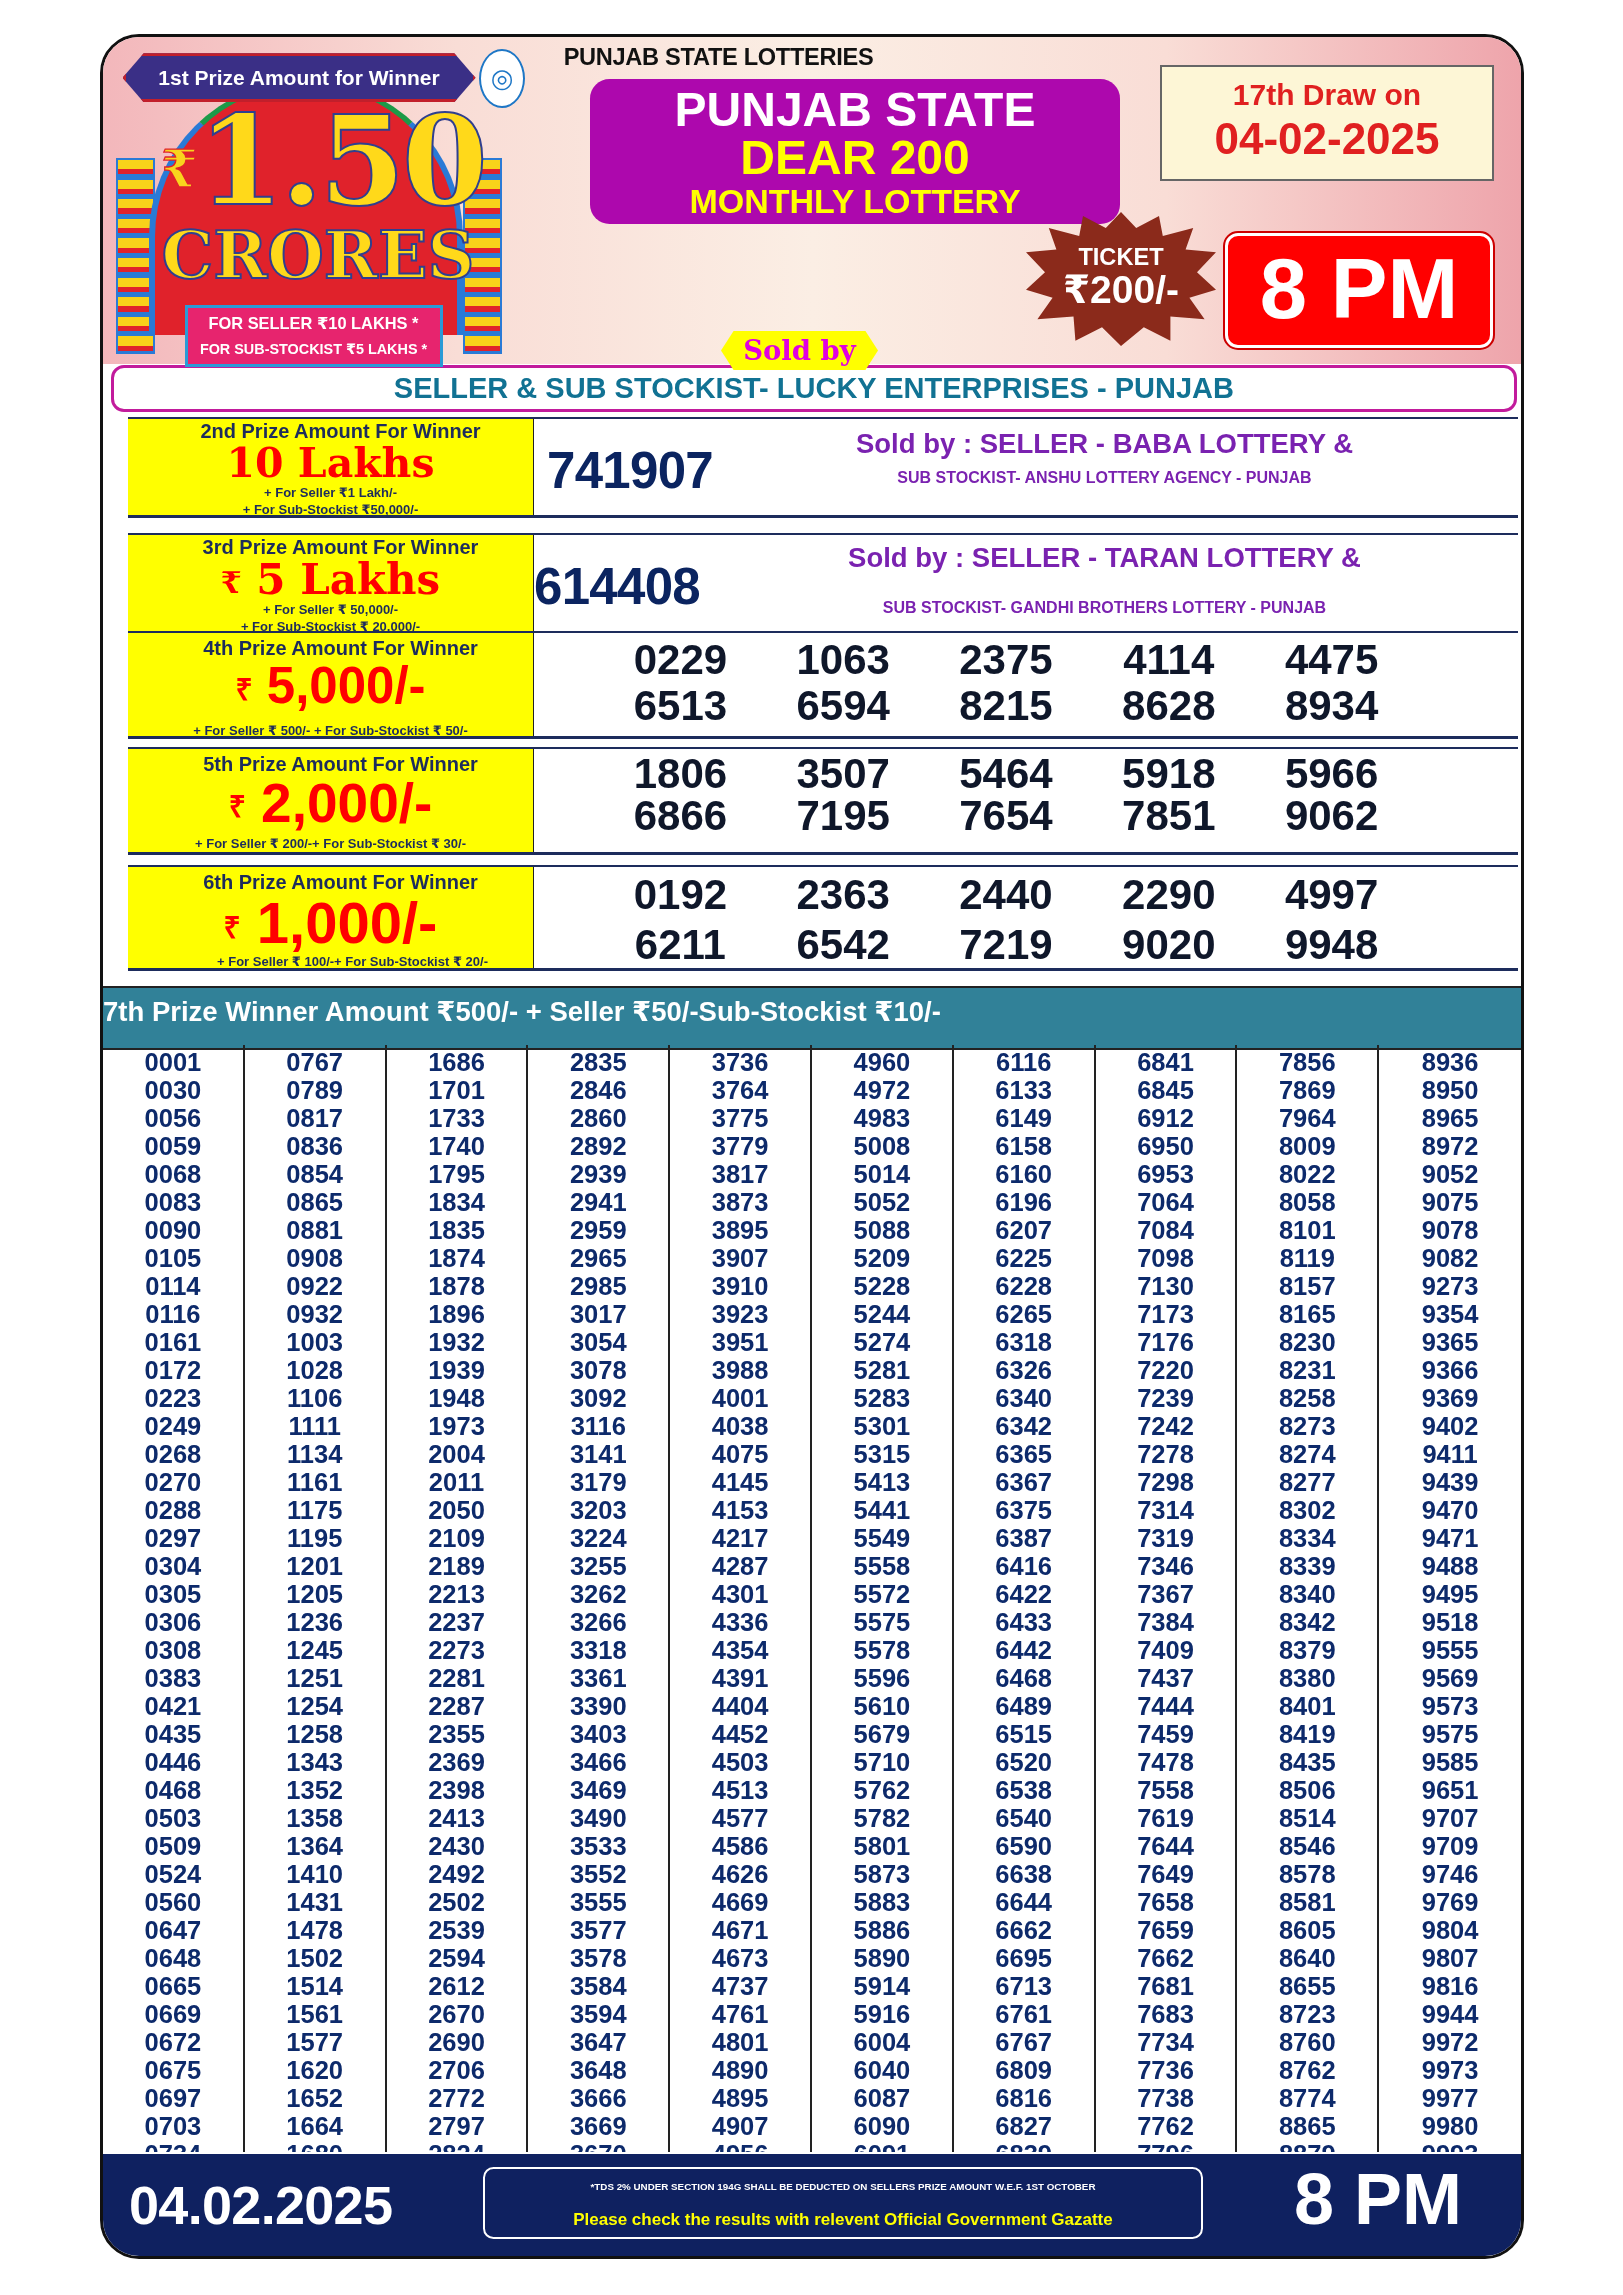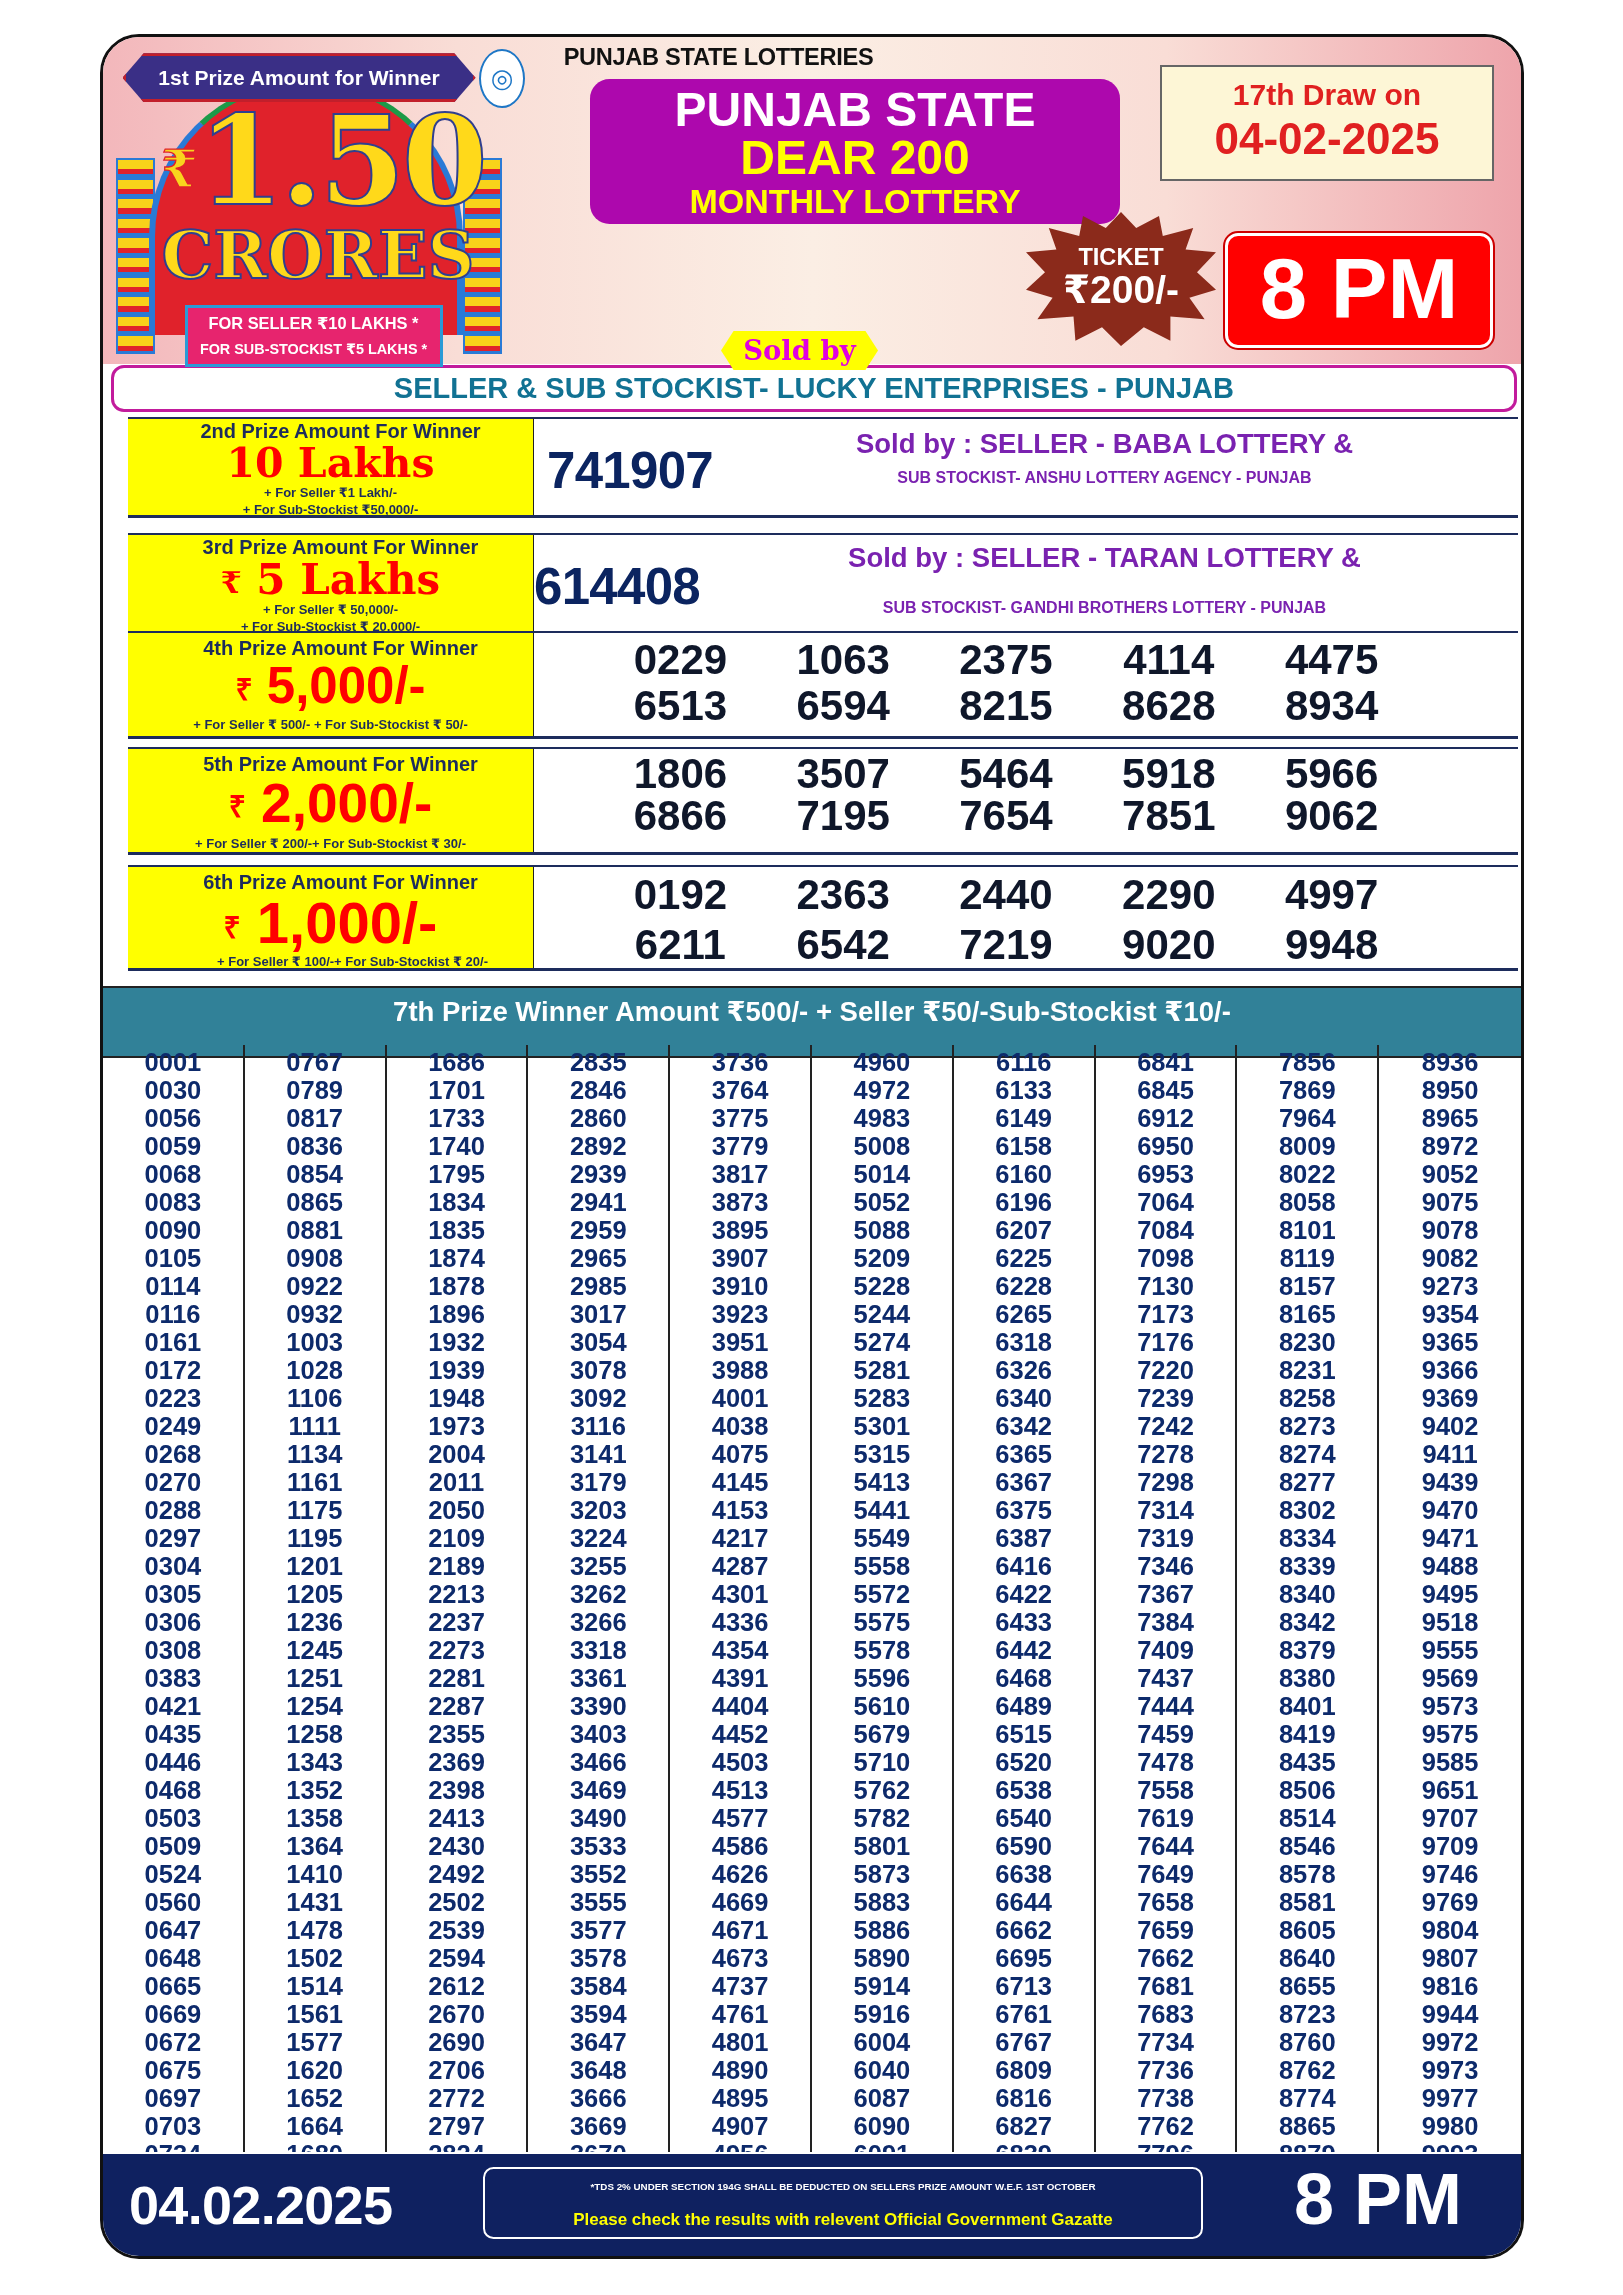--- a/index.html
+++ b/index.html
@@ -130,23 +130,23 @@
   }
   .ps-line1 { font-size: 27.5px; }
   .ps-line2 { font-size: 16px; }
   .num-grid {
     position: absolute; left: 471px; right: 105px; display: grid; grid-template-columns: repeat(5, 1fr);
     font-weight: bold; font-size: 42px; color: #0f172a; text-align: center;
   }
 
   
   .seventh-header {
-    position: absolute; left: 0; top: 949px; width: 100%; height: 72px;
+    position: absolute; left: 0; top: 949px; width: 100%; height: 64px;
     background: #318198; border-top: 2.6px solid #222; border-bottom: 2.6px solid #222;
-    color: #fff; font-weight: bold; font-size: 27.5px; text-align: center; line-height: 48px;
+    color: #fff; font-weight: bold; font-size: 27.5px; line-height: 48px;
   }
   .seventh-table {
     position: absolute; left: 0; top: 1008px; width: 100%; height: 1107px;
     display: grid; grid-template-columns: repeat(10, 1fr);
   }
   .s-col { border-right: 2px solid #222; text-align: center; padding-top: 2.6px; }
   .s-col:last-child { border-right: none; }
   .s-cell { font-weight: bold; font-size: 25.5px; line-height: 28px; color: #0d2a6b; }
 
   
@@ -247,21 +247,21 @@
     </div>
   </div>
 
   <div class="prize-row" style="top:594px; height:108px;">
     <div class="prize-label">
       <div class="pl-title">4th Prize Amount For Winner</div>
       <div class="pl-amount sans" style="font-size:51px;">
         <span class="pl-rupee">₹</span>
         <span>5,000/-</span>
       </div>
-      <div class="pl-note" style="margin-top:5px;">+ For Seller ₹ 500/- + For Sub-Stockist ₹ 50/-</div>
+      <div class="pl-note" style="margin-top:11px;">+ For Seller ₹ 500/- + For Sub-Stockist ₹ 50/-</div>
     </div>
     <div class="num-grid" style="top:3.9px; row-gap:0px; line-height:46px;">
       <div>0229</div>
       <div>1063</div>
       <div>2375</div>
       <div>4114</div>
       <div>4475</div>
       <div>6513</div>
       <div>6594</div>
       <div>8215</div>

